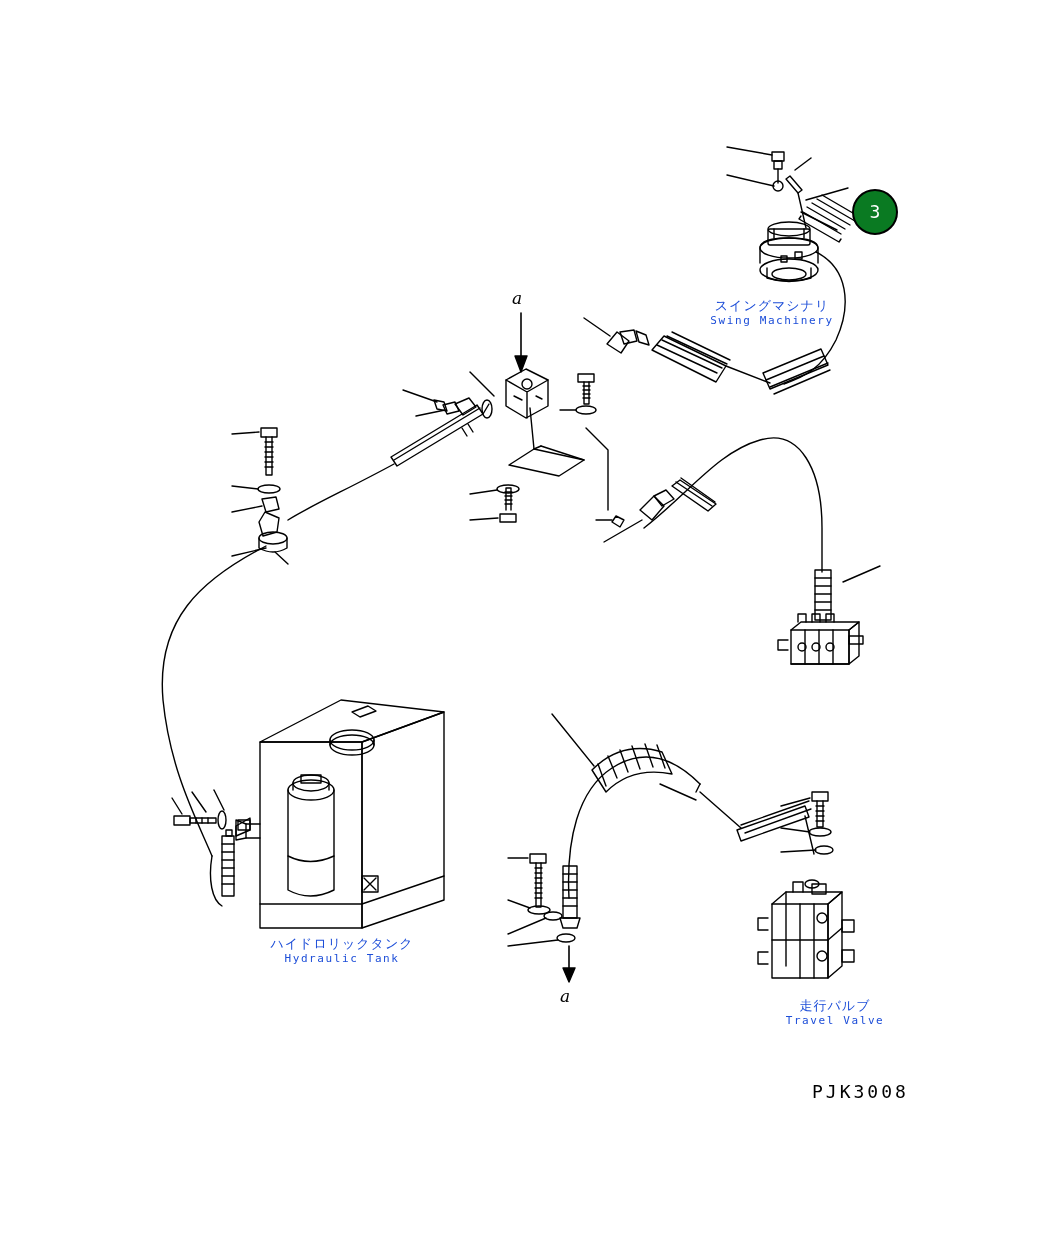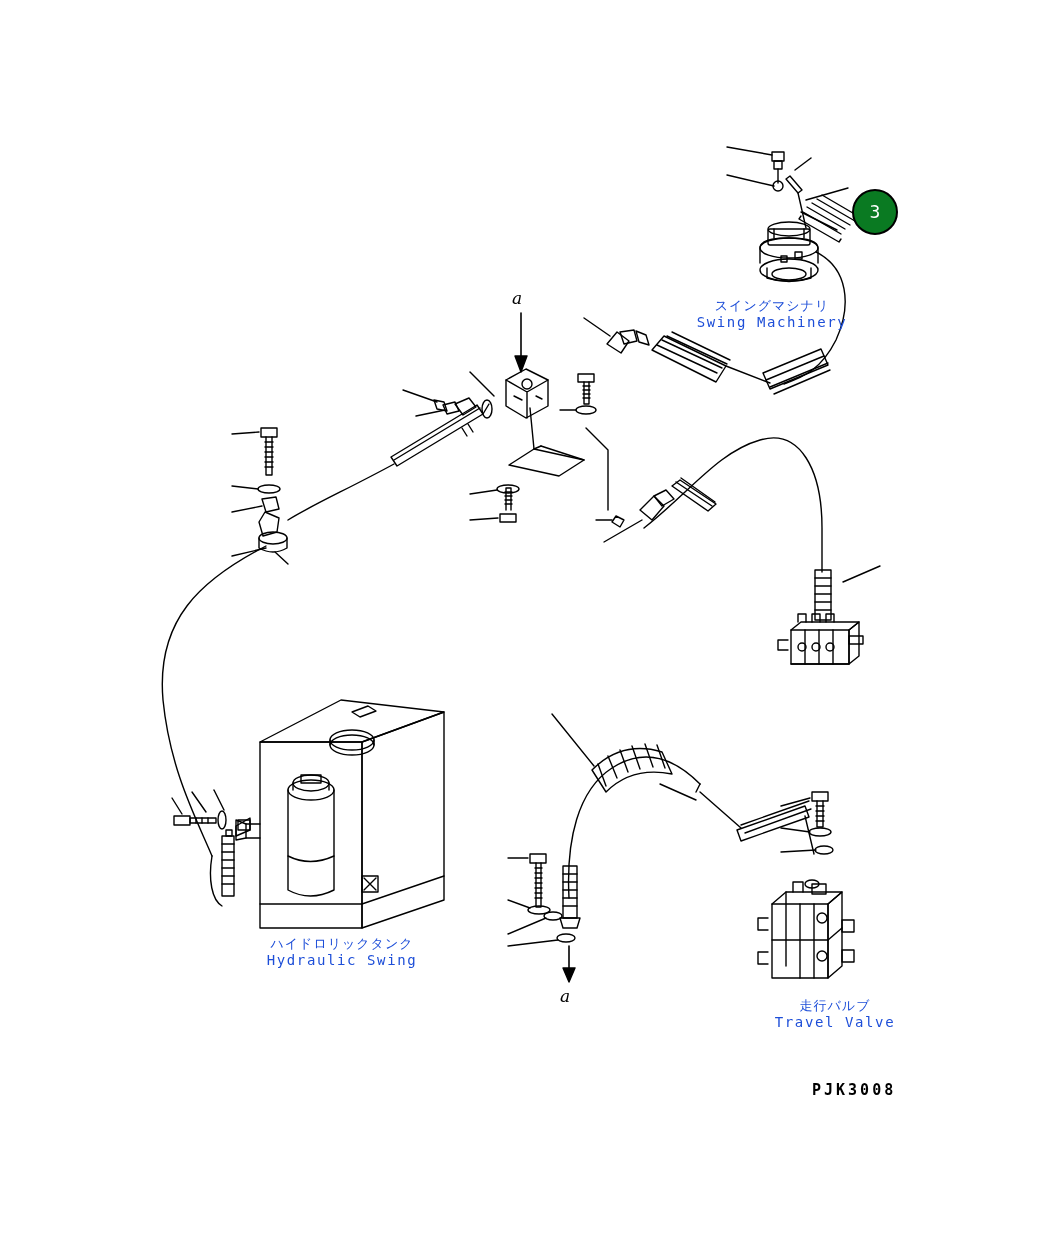--- a/index.html
+++ b/index.html
@@ -34,38 +34,37 @@
     white-space: nowrap;
   }
   .label .jp {
     display: block;
     font-size: 13px;
     letter-spacing: 1px;
     font-family: "DejaVu Sans", sans-serif;
   }
   .label .en {
     display: block;
-    font-size: 14px;
+    font-size: 11px;
     letter-spacing: 1.6px;
     font-family: "DejaVu Sans Mono", monospace;
   }
   .callout-letter {
     position: absolute;
     font-size: 17px;
     font-style: italic;
     font-family: "DejaVu Serif", serif;
     color: #000000;
   }
   .drawing-code {
     position: absolute;
-    font-size: 15px;
+    font-size: 18px;
     letter-spacing: 3px;
     font-family: "DejaVu Sans Mono", monospace;
     color: #000000;
-    font-weight: bold;
   }
   .badge {
     position: absolute;
     width: 46px;
     height: 46px;
     border-radius: 50%;
     background: #0a7a22;
     border: 2px solid #000000;
     color: #ffffff;
     font-size: 17px;
@@ -343,21 +342,21 @@
   </div>
 
   <div class="label" style="left:692px; top:298px; width:160px;">
     <span class="jp">スイングマシナリ</span>
     <span class="en">Swing Machinery</span>
   </div>
 
 
   <div class="label" style="left:262px; top:936px; width:160px;">
     <span class="jp">ハイドロリックタンク</span>
-    <span class="en">Hydraulic Swing</span>
+    <span class="en">Hydraulic Tank</span>
   </div>
 
   <div class="label" style="left:755px; top:998px; width:160px;">
     <span class="jp">走行バルブ</span>
     <span class="en">Travel Valve</span>
   </div>
 
   <div class="drawing-code" style="left:812px; top:1081px;">PJK3008</div>
 
 </div>

